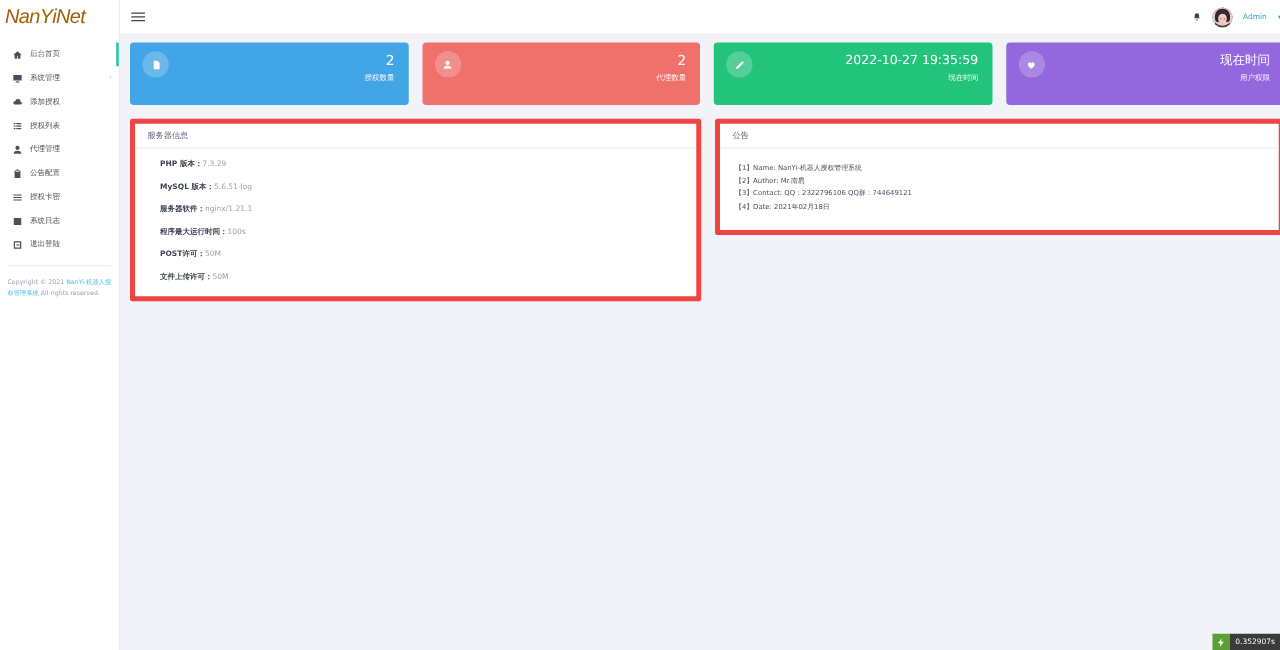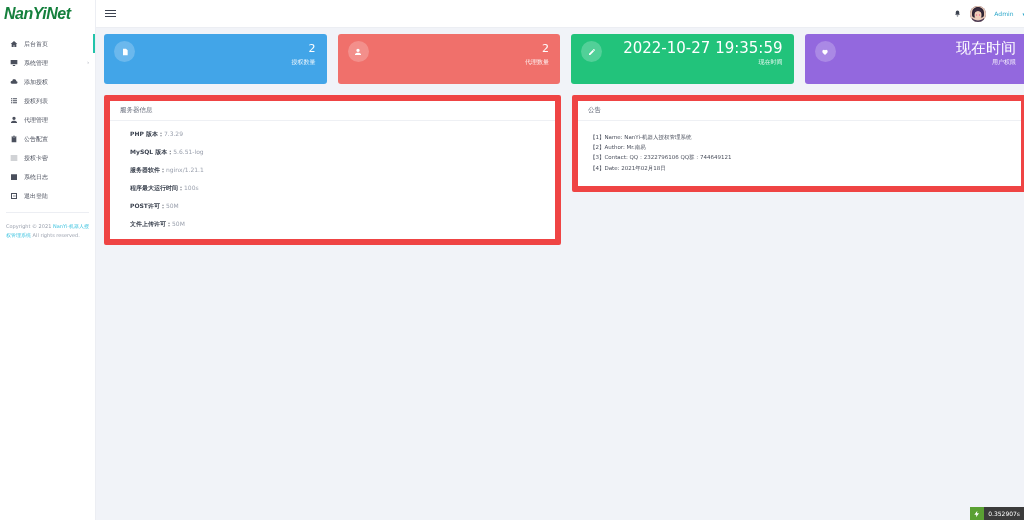--- a/index.html
+++ b/index.html
@@ -15,22 +15,22 @@
   .sidebar {
     width: 96px; height: 520px; background: #ffffff;
     border-right: 1px solid #eceef3;
     display: flex; flex-direction: column; flex: 0 0 96px;
   }
   .brand {
     height: 28px; display: flex; align-items: center;
     padding-left: 4px;
   }
   .brand-text {
-    font-size: 16px; font-weight: bold; font-style: italic;
-    color: #15803d; letter-spacing: -0.5px; line-height: 1;
+    font-size: 16px; font-weight: normal; font-style: italic;
+    color: #a16207; letter-spacing: -0.5px; line-height: 1;
     white-space: nowrap;
   }
   .nav { padding-top: 6px; }
   .nav-item {
     position: relative; height: 19px;
     display: flex; align-items: center; padding: 0 6px 0 8px;
     cursor: pointer;
   }
   .nav-item .ico {
     width: 11px; height: 11px; flex: 0 0 11px;
@@ -86,26 +86,26 @@
   }
   .card-icon {
     width: 21px; height: 21px; border-radius: 50%;
     background: rgba(255,255,255,0.22);
     display: flex; align-items: center; justify-content: center; flex: 0 0 21px;
   }
   .card-icon svg { width: 8px; height: 8px; fill: #ffffff; display: block; }
   .card-body { margin-left: auto; text-align: right; padding-top: 1px; }
   .card-value { font-size: 11px; line-height: 13px; font-weight: 400; color: #ffffff;
     font-family: "DejaVu Sans", sans-serif; }
-  .card-value.big { font-size: 15px; }
+  .card-value.big { font-size: 10px; }
   .card-label { font-size: 6px; color: rgba(255,255,255,0.92); margin-top: 3px;
     font-family: "DejaVu Sans", sans-serif; }
 
   .panels { display: flex; gap: 11px; margin-top: 11px; align-items: flex-start; }
-  .panel { background: #ffffff; border-radius: 2px; border: 6px solid #ef4444;
+  .panel { background: #ffffff; border-radius: 2px; border: 4px solid #ef4444;
     box-shadow: 0 0 1px rgba(0,0,0,0.02); }
   .panel-head {
     height: 20px; display: flex; align-items: center; padding: 0 10px;
     border-bottom: 1px solid #eef0f4;
   }
   .panel-title { font-size: 6.5px; color: #5a6070; font-family: "DejaVu Sans", sans-serif; }
   .panel-left { width: 457px; }
   .panel-right { width: 455px; }
   .panel-body-left { padding: 10px 10px 10px 20px; }
   .info-row { font-size: 6px; line-height: 1; margin-bottom: 12px; font-family: "DejaVu Sans", sans-serif; }

